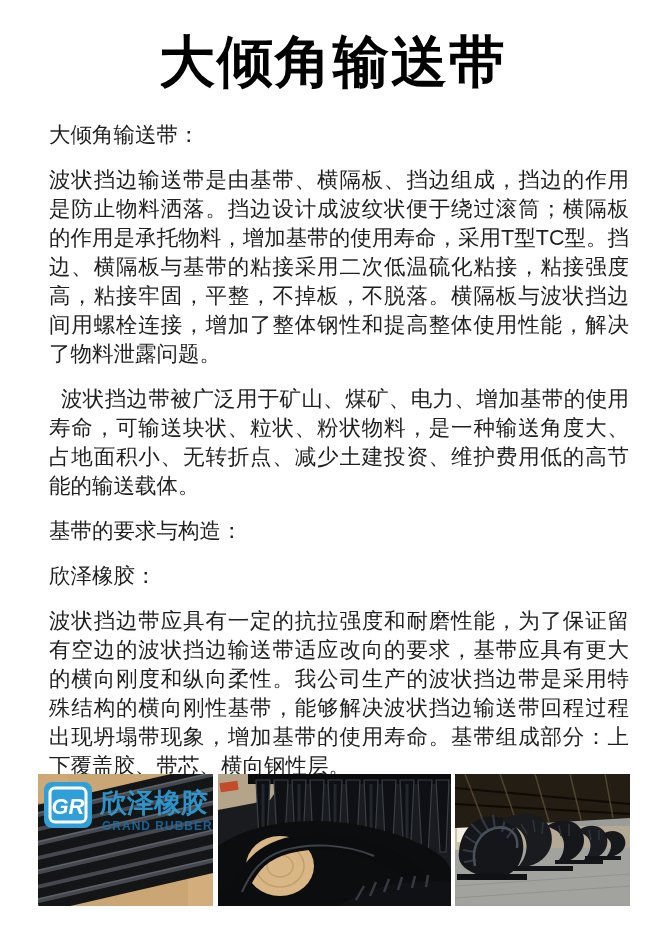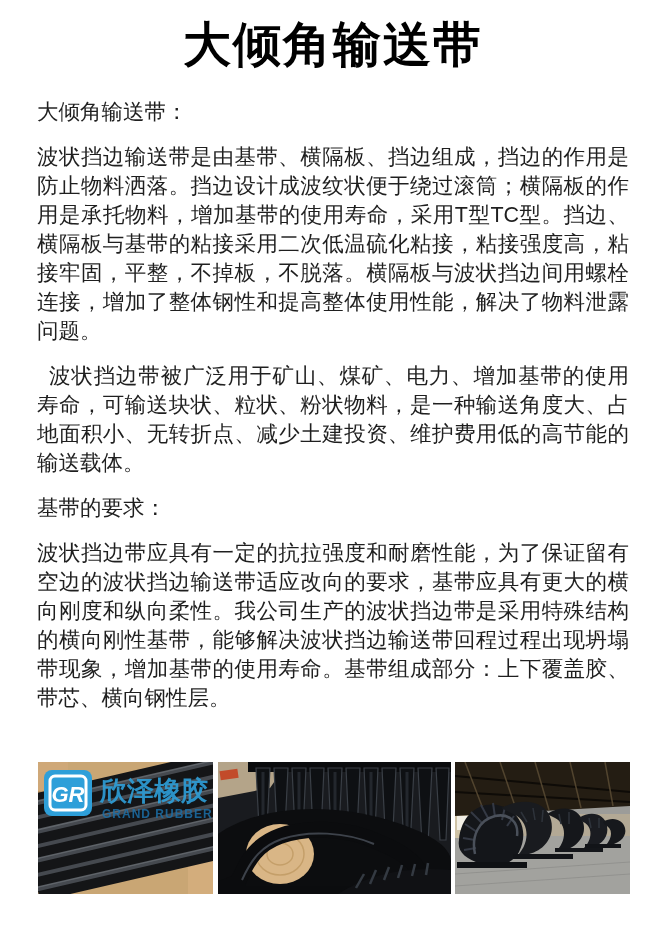--- a/index.html
+++ b/index.html
@@ -3,37 +3,37 @@
 <meta charset="utf-8">
 <style>
   html,body{margin:0;padding:0;}
   body{
     width:666px;height:930px;background:#ffffff;overflow:hidden;position:relative;
     font-family:"Liberation Sans","DejaVu Sans",sans-serif;
     -webkit-font-smoothing:antialiased;
   }
   .page{width:666px;height:930px;position:relative;}
   .doc-title{
-    margin:14px 0 0 0;
+    margin:26px 0 0 0;
     text-align:center;
-    font-size:48px;
+    font-size:56px;
     font-weight:600;
     letter-spacing:2px;
     line-height:1.3;
     color:#000000;
   }
   .body-text{
     padding:0 37px;
     color:#1f1f1f;
     font-size:21.5px;
     line-height:29px;
     text-align:justify;
     text-justify:inter-ideograph;
   }
-  .body-text p{margin:0 0 16px 0;}
+  .body-text p{margin:0 0 16px 12px;}
   .body-text p.first{margin-top:22px;}
   .body-text p.indent{text-indent:12px;}
   .gallery{
     position:absolute;
     left:38px;top:748px;
     width:592px;height:116px;
     display:flex;
   }
   .photo{height:132px;position:relative;flex:none;}
   .photo svg{display:block;}
@@ -45,21 +45,22 @@
 <body>
 
 <div class="page">
 
   <h1 class="doc-title">大倾角输送带</h1>
 
   <div class="body-text">
     <p class="first">大倾角输送带：</p>
     <p>波状挡边输送带是由基带、横隔板、挡边组成，挡边的作用是防止物料洒落。挡边设计成波纹状便于绕过滚筒；横隔板的作用是承托物料，增加基带的使用寿命，采用T型TC型。挡边、横隔板与基带的粘接采用二次低温硫化粘接，粘接强度高，粘接牢固，平整，不掉板，不脱落。横隔板与波状挡边间用螺栓连接，增加了整体钢性和提高整体使用性能，解决了物料泄露问题。</p>
     <p class="indent">波状挡边带被广泛用于矿山、煤矿、电力、增加基带的使用寿命，可输送块状、粒状、粉状物料，是一种输送角度大、占地面积小、无转折点、减少土建投资、维护费用低的高节能的输送载体。</p>
-    <p>基带的要求：</p>
+    <p>基带的要求与构造：</p>
+    <p>欣泽橡胶：</p>
     <p>波状挡边带应具有一定的抗拉强度和耐磨性能，为了保证留有空边的波状挡边输送带适应改向的要求，基带应具有更大的横向刚度和纵向柔性。我公司生产的波状挡边带是采用特殊结构的横向刚性基带，能够解决波状挡边输送带回程过程出现坍塌带现象，增加基带的使用寿命。基带组成部分：上下覆盖胶、带芯、横向钢性层。</p>
   </div>
 
   <div class="gallery">
 
     <div class="photo photo-1">
       <svg width="175" height="132" viewBox="0 0 175 132">
         <rect width="175" height="132" fill="#c9a674"></rect>
         <rect x="0" y="0" width="30" height="132" fill="#cfa878"></rect>
         <rect x="150" y="0" width="25" height="132" fill="#d3ad7c"></rect>

